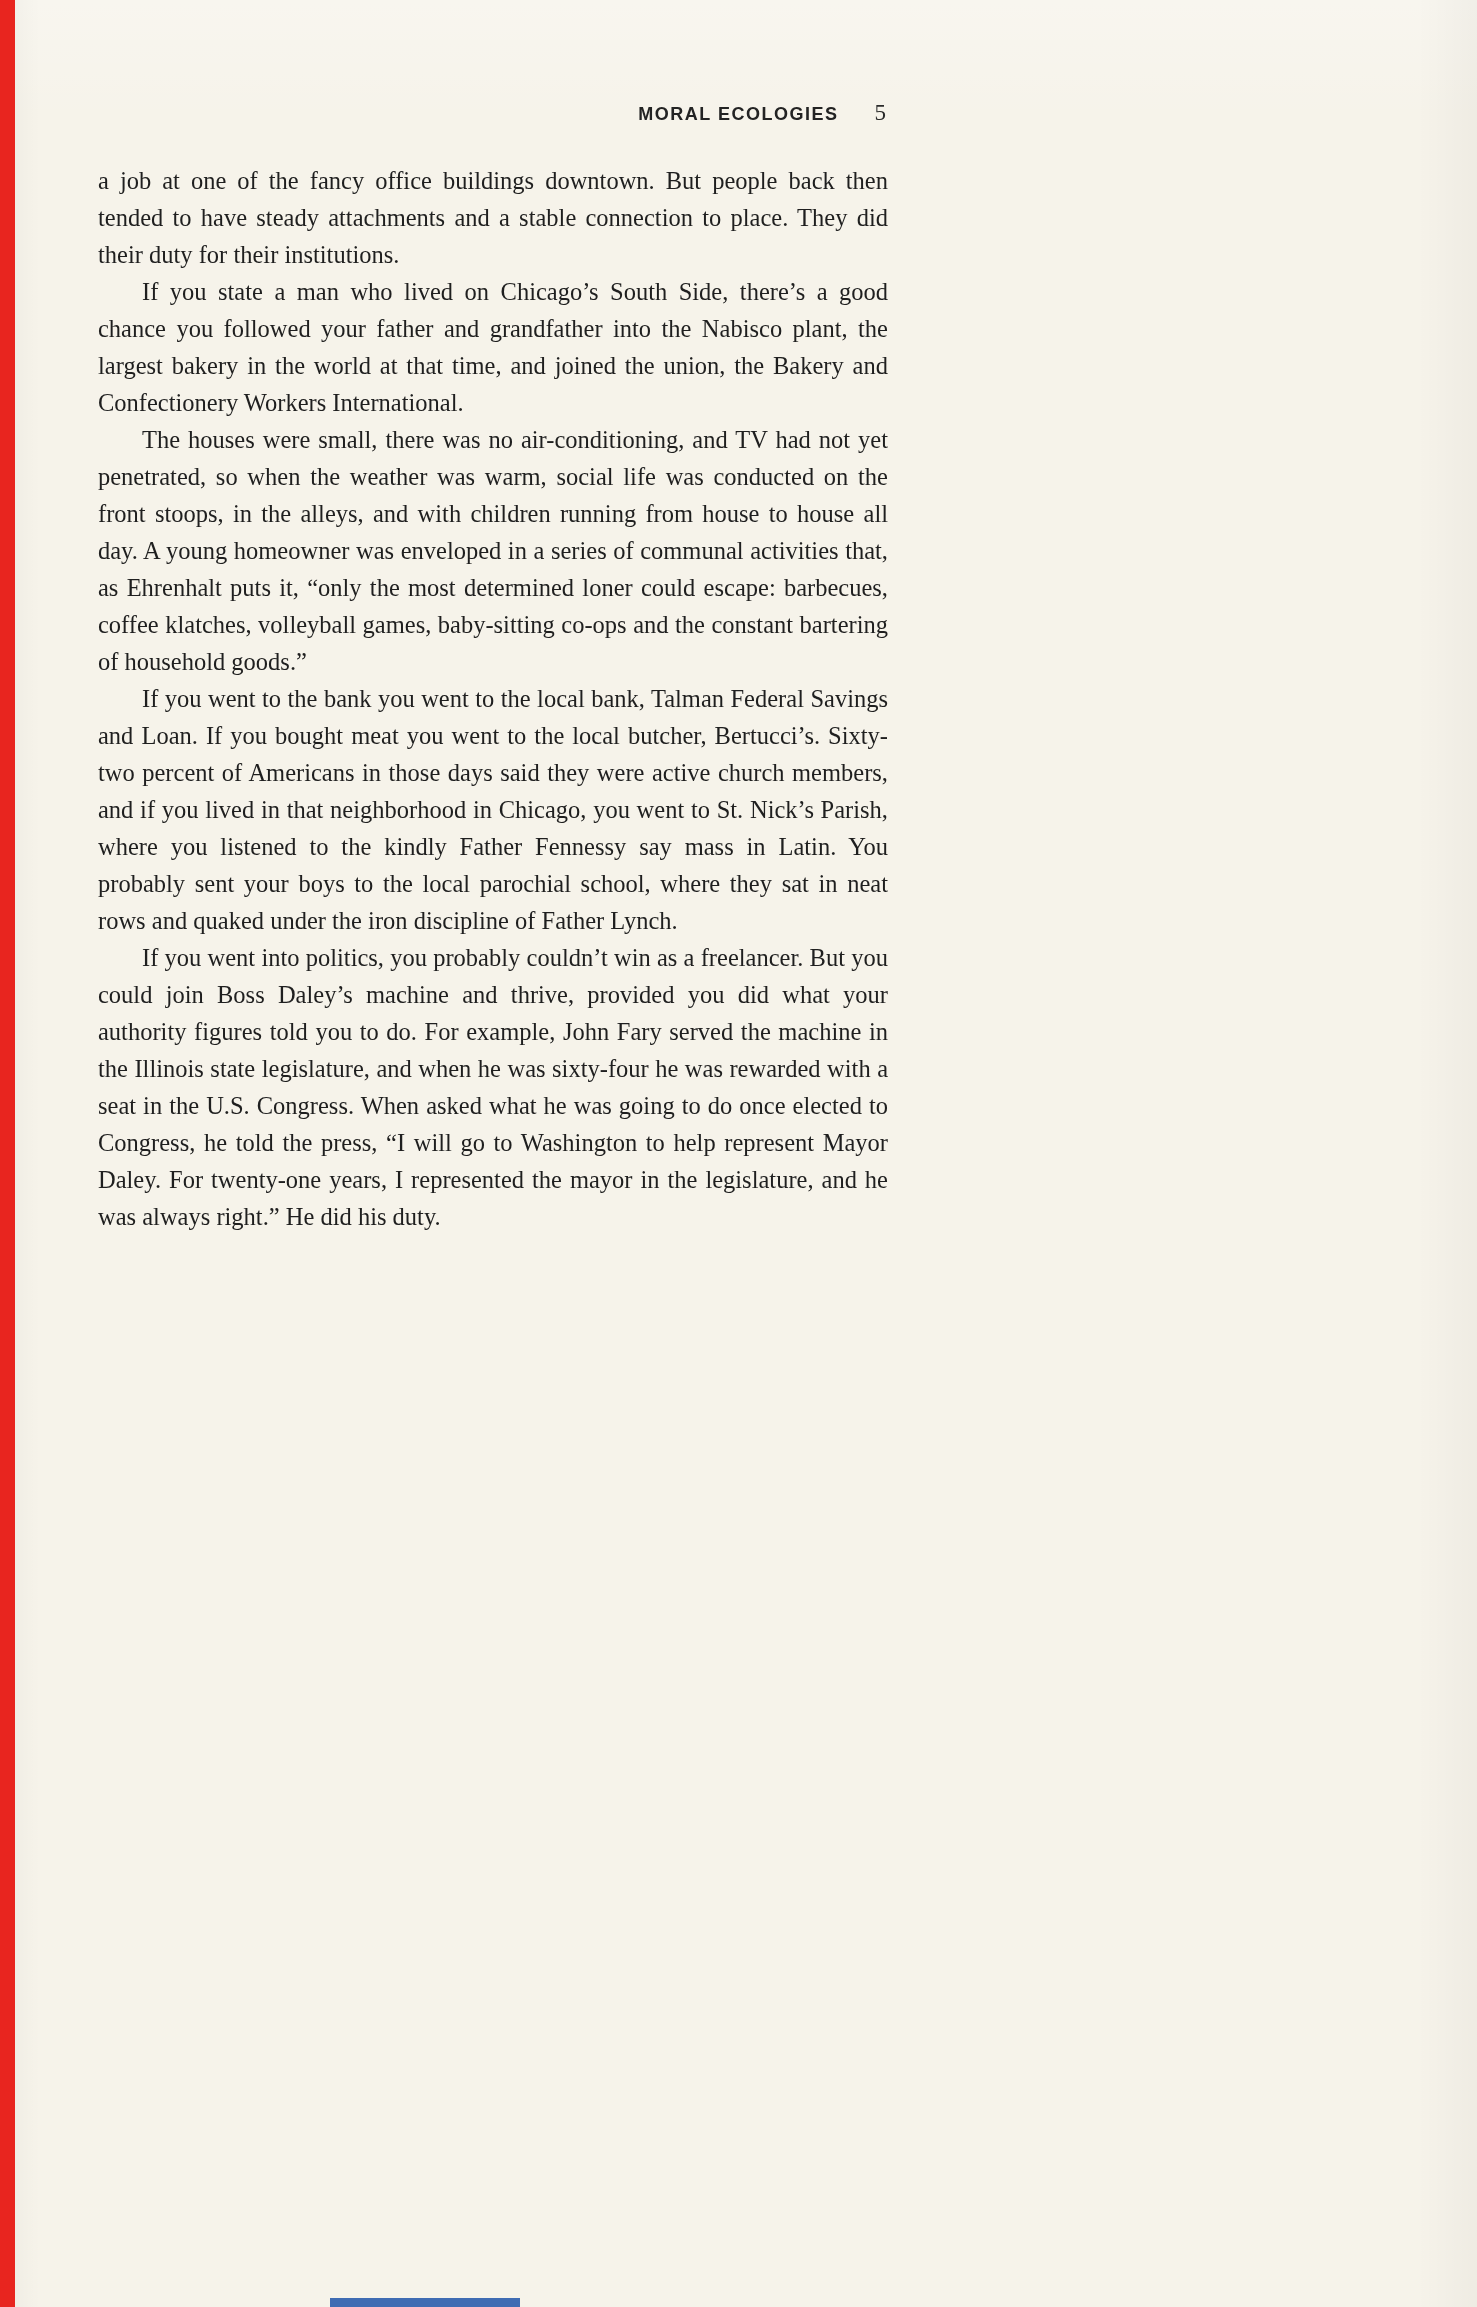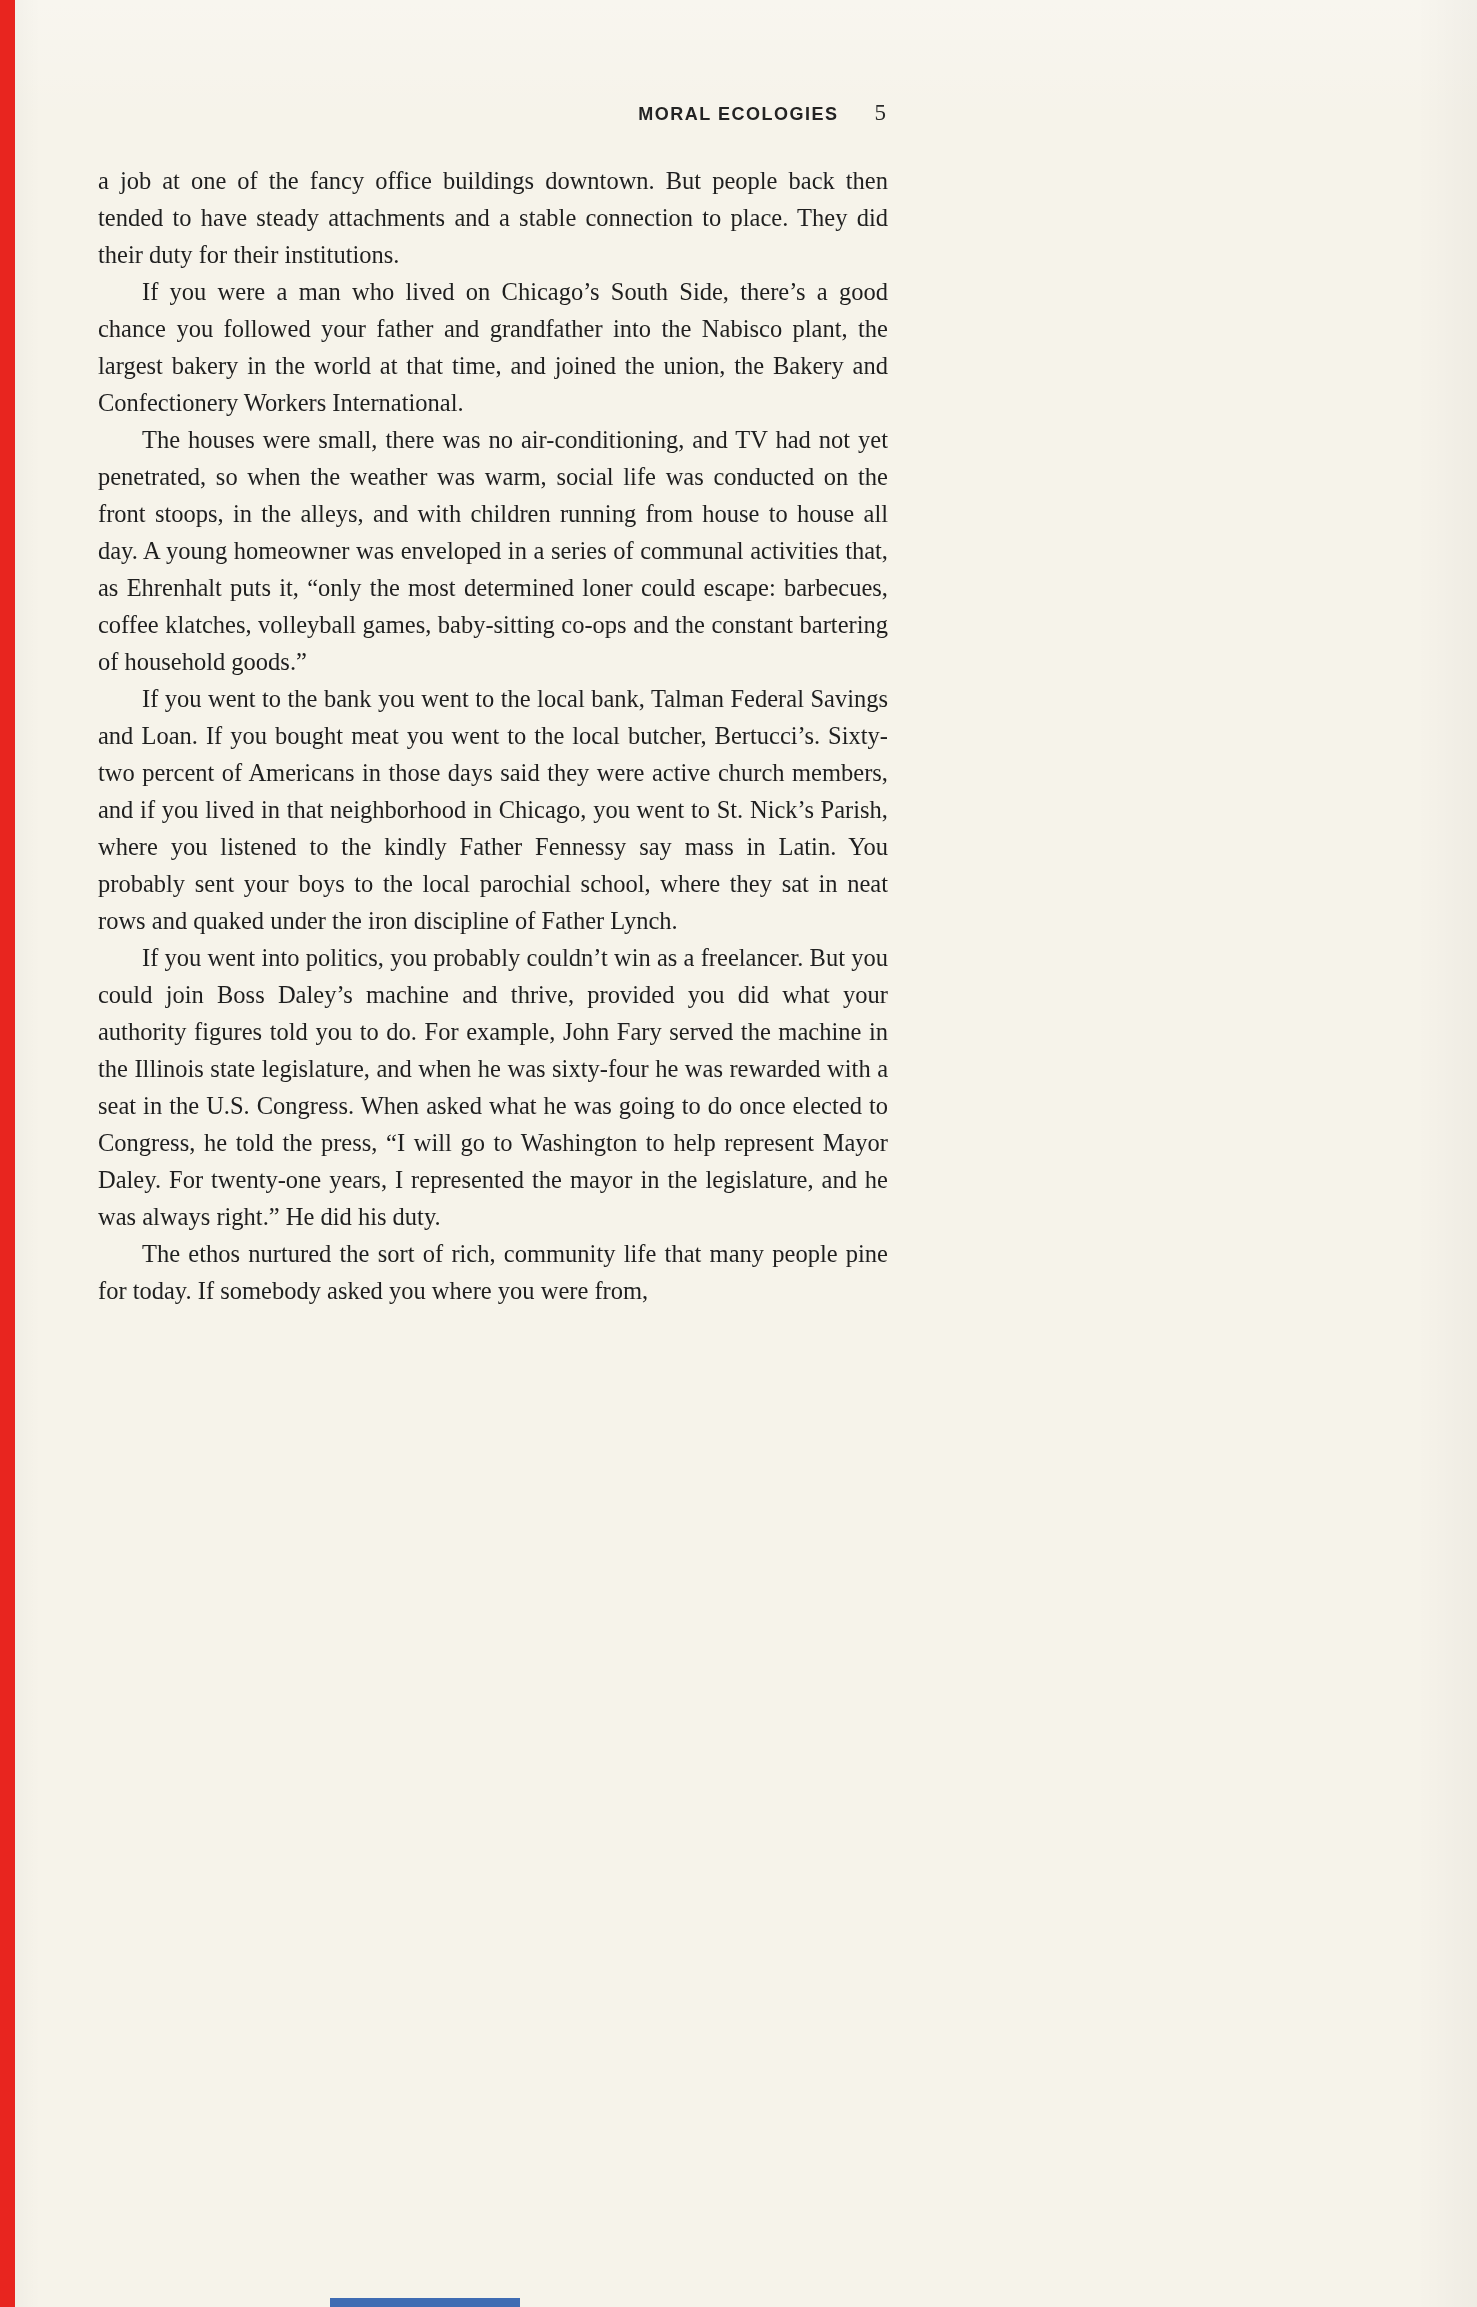--- a/index.html
+++ b/index.html
@@ -94,20 +94,19 @@
 
 <div class="text-column">
 
   <div class="running-head-row">
     <span class="running-head">MORAL ECOLOGIES</span>
     <span class="folio">5</span>
   </div>
 
   <div class="body-text">
     <p class="no-indent">a job at one of the fancy office buildings downtown. But people back then tended to have steady attachments and a stable connection to place. They did their duty for their institutions.</p>
-    <p>If you were a man who lived on Chicago’s South Side, there’s a good chance you followed your father and grandfather into the Nabisco plant, the largest bakery in the world at that time, and joined the union, the Bakery and Confectionery Workers International.</p>
+    <p>If you state a man who lived on Chicago’s South Side, there’s a good chance you followed your father and grandfather into the Nabisco plant, the largest bakery in the world at that time, and joined the union, the Bakery and Confectionery Workers International.</p>
     <p>The houses were small, there was no air-conditioning, and TV had not yet penetrated, so when the weather was warm, social life was conducted on the front stoops, in the alleys, and with children running from house to house all day. A young homeowner was enveloped in a series of communal activities that, as Ehrenhalt puts it, “only the most determined loner could escape: barbecues, coffee klatches, volleyball games, baby-sitting co-ops and the constant bartering of household goods.”</p>
     <p>If you went to the bank you went to the local bank, Talman Federal Savings and Loan. If you bought meat you went to the local butcher, Bertucci’s. Sixty-two percent of Americans in those days said they were active church members, and if you lived in that neighborhood in Chicago, you went to St. Nick’s Parish, where you listened to the kindly Father Fennessy say mass in Latin. You probably sent your boys to the local parochial school, where they sat in neat rows and quaked under the iron discipline of Father Lynch.</p>
     <p>If you went into politics, you probably couldn’t win as a freelancer. But you could join Boss Daley’s machine and thrive, provided you did what your authority figures told you to do. For example, John Fary served the machine in the Illinois state legislature, and when he was sixty-four he was rewarded with a seat in the U.S. Congress. When asked what he was going to do once elected to Congress, he told the press, “I will go to Washington to help represent Mayor Daley. For twenty-one years, I represented the mayor in the legislature, and he was always right.” He did his duty.</p>
-    <p>The ethos nurtured the sort of rich, community life that many people pine for today. If somebody asked you where you were from,</p>
   </div>
 
 </div>
 
 </body></html>

